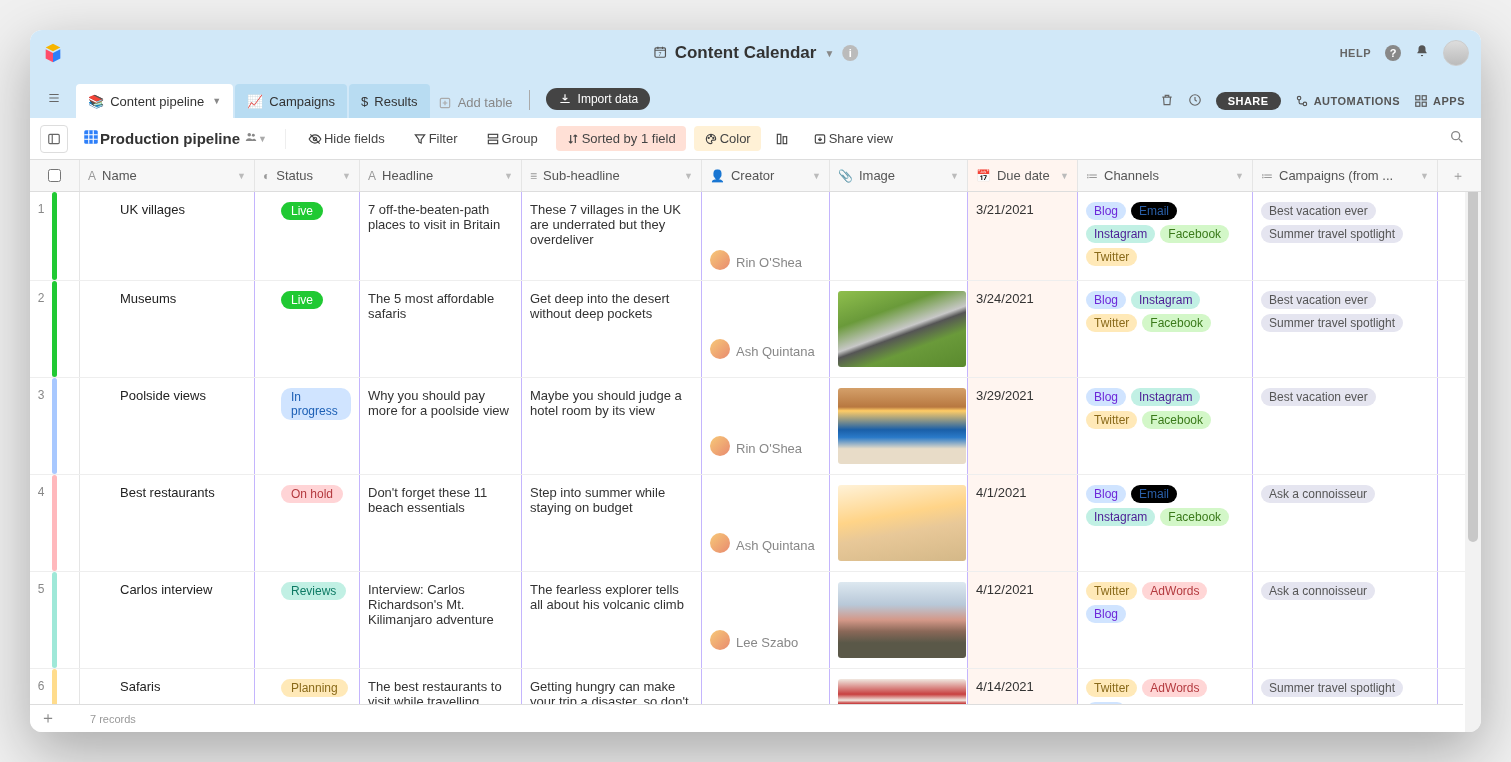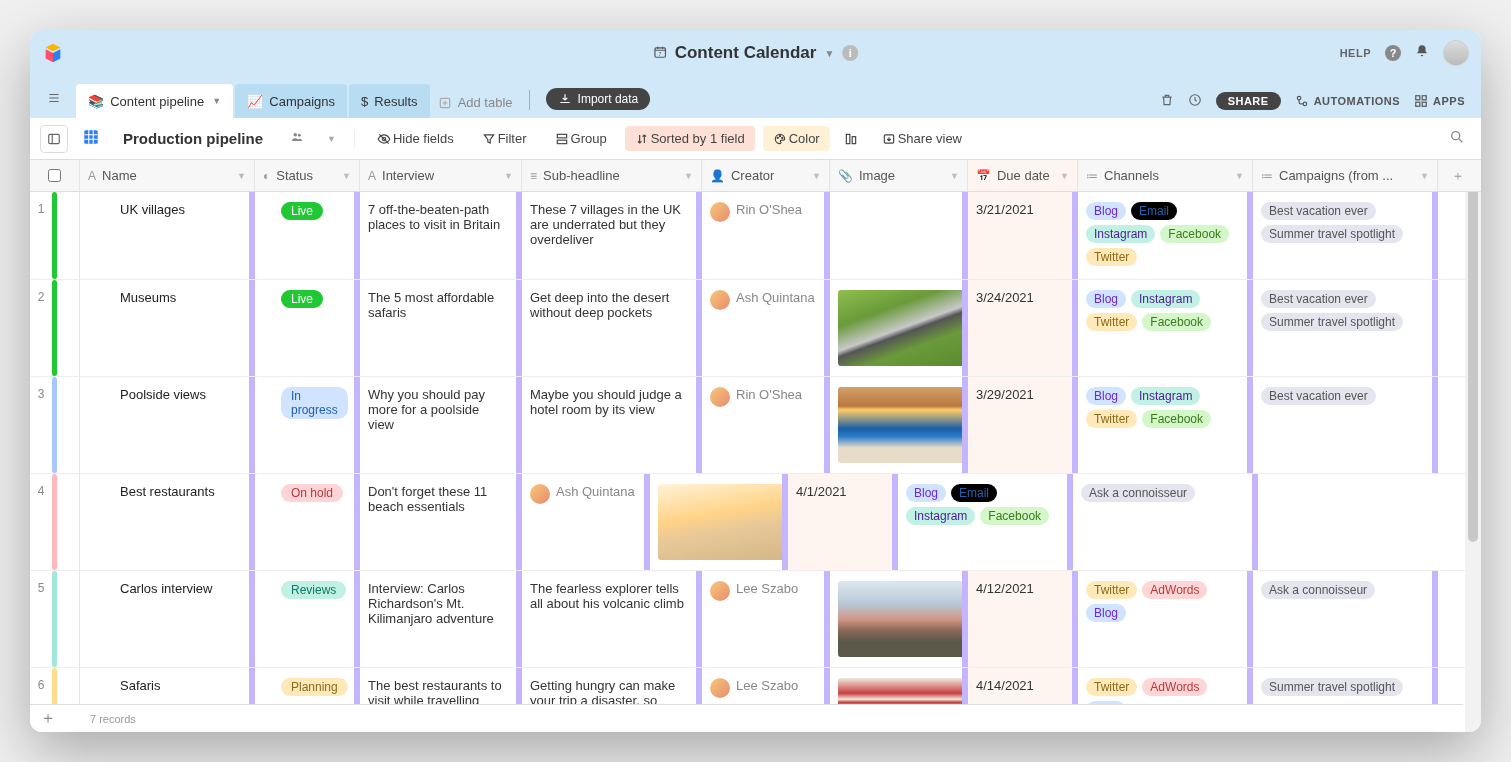--- a/index.html
+++ b/index.html
@@ -24,21 +24,21 @@
 .tab .caret { color: #888; font-size: 9px; margin-left: 2px; }
 .tab-sep { width: 1px; height: 20px; background: #aaa; margin: 0 8px 8px 8px; }
 .add-table { display: flex; align-items: center; gap: 6px; color: #888; font-size: 13px; margin-bottom: 8px; cursor: pointer; padding: 0 6px; }
 .import-btn { background: #444; color: #fff; padding: 4px 12px; border-radius: 12px; font-size: 12px; display: flex; align-items: center; gap: 6px; margin-bottom: 8px; cursor: pointer; margin-left: 6px; }
 .tabsbar-right { margin-left: auto; display: flex; align-items: center; gap: 14px; margin-bottom: 8px; padding-right: 8px; }
 .trash-i, .history-i { color: #666; cursor: pointer; }
 .share-pill { background: #444; color: #fff; padding: 3px 12px; border-radius: 12px; font-size: 11px; font-weight: 700; letter-spacing: 0.5px; cursor: pointer; }
 .auto-btn, .apps-btn { display: flex; align-items: center; gap: 5px; color: #555; font-size: 11px; font-weight: 600; letter-spacing: 0.5px; cursor: pointer; }
 .toolbar { height: 42px; background: #fff; border-bottom: 1px solid #ddd; display: flex; align-items: center; padding: 0 10px; gap: 8px; }
 .tool-icon-btn { width: 28px; height: 28px; display: flex; align-items: center; justify-content: center; border: 1px solid #ddd; border-radius: 4px; cursor: pointer; color: #666; }
-.view-name { display: flex; align-items: center; gap: 23px; font-size: 15px; font-weight: 600; color: #333; padding: 0 6px; }
+.view-name { display: flex; align-items: center; gap: 0; font-size: 15px; font-weight: 600; color: #333; padding: 0 6px; }
 .view-name .grid-i { color: #2d7ff9; }
 .people-i { color: #888; margin-left: 4px; }
 .tool-sep { width: 1px; height: 20px; background: #eee; margin: 0 4px; }
 .tool-btn { display: flex; align-items: center; gap: 2px; padding: 5px 10px; border-radius: 4px; color: #444; font-size: 13px; cursor: pointer; }
 .tool-btn.sorted { background: #ffe0d6; }
 .tool-btn.color { background: #fff1d6; }
 .search-right { margin-left: auto; color: #888; cursor: pointer; padding: 6px; }
 .grid { flex: 1; overflow: auto; position: relative; background: #fff; }
 .header-row { display: flex; height: 32px; border-bottom: 1px solid #ddd; background: #f7f7f7; position: sticky; top: 0; z-index: 2; }
 .col-check { width: 50px; flex: none; border-right: 1px solid #e5e5e5; display: flex; align-items: center; justify-content: center; }
@@ -53,30 +53,30 @@
 .col-creator { width: 128px; }
 .col-image { width: 138px; }
 .col-due { width: 110px; background: #fff5f0; }
 .col-channels { width: 175px; }
 .col-campaigns { width: 185px; }
 .col-add { width: 40px; flex: none; display:flex; align-items:center; justify-content:center; color:#999; }
 .row { display: flex; border-bottom: 1px solid #eee; min-height: 88px; }
 .rn-wrap { width: 50px; flex: none; border-right: 1px solid #e5e5e5; display: flex; align-items: flex-start; padding: 10px 0; position: relative; }
 .rn-bar { width: 5px; height: 100%; position: absolute; left: 22px; top: 0; border-radius: 3px; }
 .rn-num { width: 22px; text-align: center; color: #888; font-size: 12px; }
-.cell { border-right: 6px solid #c4b5fd; padding: 10px 8px; font-size: 13px; color: #333; display: flex; flex-direction: column; align-items: flex-start; flex-wrap: wrap; flex: none; overflow: hidden; }
+.cell { border-right: 1px solid #c4b5fd; padding: 10px 8px; font-size: 13px; color: #333; display: flex; flex-direction: column; align-items: flex-start; flex-wrap: wrap; flex: none; overflow: hidden; }
 .cell.col-name { padding-left: 40px; color: #222; }
 .cell.col-due { background: #fff5f0; }
 .pill { display: inline-block; padding: 2px 10px; border-radius: 10px; font-size: 12px; font-weight: 500; margin-left: 18px; }
 .pill.live { background: #20c933; color: #fff; }
 .pill.in-progress { background: #d0e4ff; color: #1b5fb5; }
 .pill.on-hold { background: #ffd4d6; color: #b43a3f; }
 .pill.reviews { background: #c1f0e4; color: #0d7a64; }
 .pill.planning { background: #ffe9b8; color: #8a6a1a; }
-.creator-wrap { display: flex; align-items: flex-start; gap: 6px; color: #888; }
+.creator-wrap { display: flex; align-items: flex-end; gap: 6px; color: #888; margin-top: 48px; }
 .creator-av { width: 20px; height: 20px; border-radius: 50%; background: linear-gradient(135deg,#f7c978,#e88a6f); flex: none; }
 .img-thumb { width: 128px; height: 76px; border-radius: 3px; background-size: cover; background-position: center; }
 .tags { display: flex; flex-wrap: wrap; gap: 5px; }
 .tag { padding: 2px 8px; border-radius: 9px; font-size: 12px; }
 .tag.blog { background: #d0e4ff; color: #6d28d9; }
 .tag.email { background: #000000; color: #2a5fa8; }
 .tag.instagram { background: #c1f0e4; color: #4c1d95; }
 .tag.facebook { background: #d3f7c8; color: #3a7a1a; }
 .tag.twitter { background: #ffe9b8; color: #8a6a1a; }
 .tag.adwords { background: #ffd6d6; color: #b43a3f; }
@@ -280,21 +280,21 @@
           <span>Name</span>
           <span class="h-caret">▼</span>
         </div>
       <div class="hcell col-status">
           <span class="h-icon">◐</span>
           <span>Status</span>
           <span class="h-caret">▼</span>
         </div>
       <div class="hcell col-headline">
           <span class="h-icon">A</span>
-          <span>Interview</span>
+          <span>Headline</span>
           <span class="h-caret">▼</span>
         </div>
       <div class="hcell col-sub">
           <span class="h-icon">≡</span>
           <span>Sub-headline</span>
           <span class="h-caret">▼</span>
         </div>
       <div class="hcell col-creator">
           <span class="h-icon">👤</span>
           <span>Creator</span>
@@ -432,20 +432,21 @@
         <div class="row">
     <div class="rn-wrap">
       <span class="rn-num">4</span>
       <div class="rn-bar" style="background:#ffb8bc"></div>
     </div>
     <div class="cell col-name">Best restaurants</div>
     <div class="cell col-status">
             <span class="pill on-hold">On hold</span>
           </div>
     <div class="cell col-headline">Don't forget these 11 beach essentials</div>
+    <div class="cell col-sub">Step into summer while staying on budget</div>
     <div class="cell col-creator">
             <div class="creator-wrap">
               <div class="creator-av"></div>
               <span>Ash Quintana</span>
             </div>
           </div>
     <div class="cell col-image">
             <div class="img-thumb" style="background:linear-gradient(170deg,#fff2d8 0%,#ffd488 40%,#e8c898 60%,#d4b888 100%)"></div>
           </div>
     <div class="cell col-due">4/1/2021</div>

